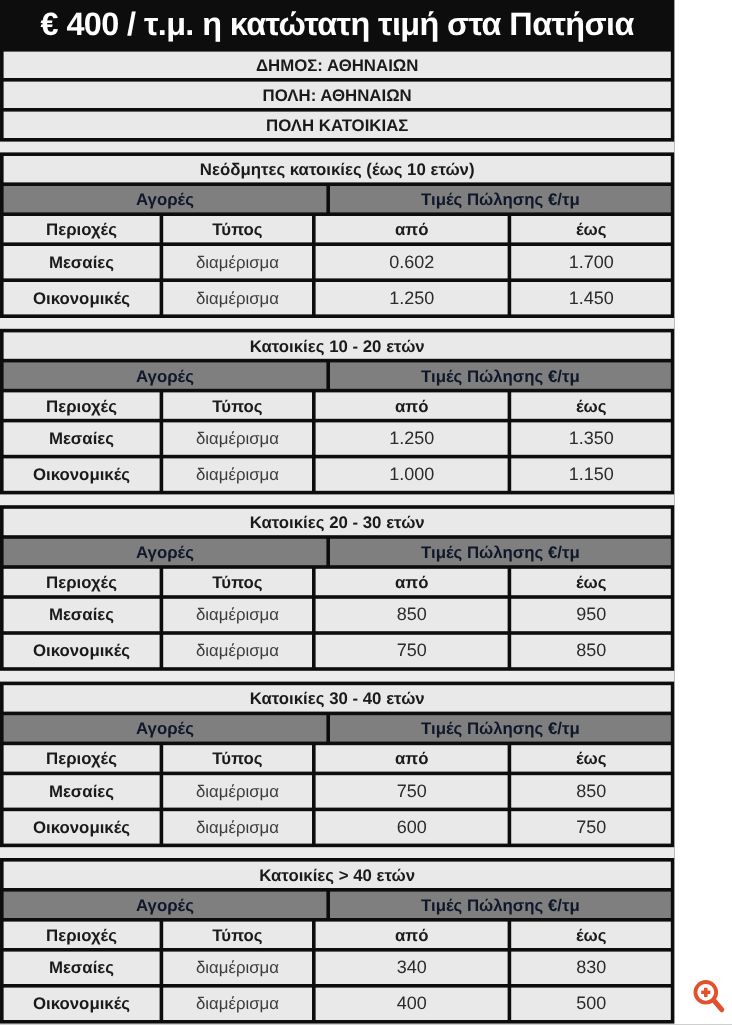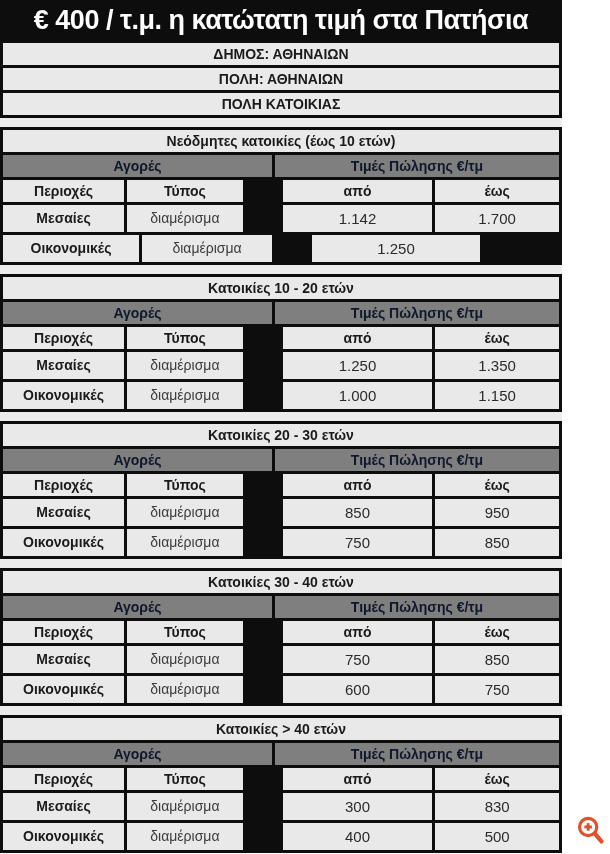--- a/index.html
+++ b/index.html
@@ -16,21 +16,21 @@
     height:22px;line-height:22px;background:#e9e9e9;margin:0 3px 3px;
     text-align:center;font-weight:bold;font-size:14px;color:#1a1a1a;
   }
   .gap{height:9px;background:#ececec;margin:0 0 3px;}
   .r{display:flex;margin:0 3px 3px;}
   .c{
     height:22px;line-height:22px;background:#e9e9e9;text-align:center;
     font-size:14px;font-weight:bold;color:#1a1a1a;margin-right:3px;
   }
   .c:last-child{margin-right:0;}
-  .c1{width:136px;}.c2{width:130px;}.c3{width:168px;margin-left:37px;}.c4{width:139px;}
+  .c1{width:136px;}.c2{width:130px;}.c3{width:168px;}.c4{width:139px;}
   .gl{width:269px;}.gr{width:284px;}
   .grp{background:#7f7f7f;color:#0f172a;}
   .r.data .c{height:27px;line-height:27px;}
   .cell-type{font-weight:normal;color:#3c3c3c;}
   .cell-num{font-weight:normal;font-size:15px;color:#2b2b2b;}
   .zoom-btn{
     position:absolute;left:575px;top:814px;width:30px;height:32px;
     background:transparent;border:none;padding:0;cursor:pointer;
   }
 </style>
@@ -54,27 +54,28 @@
     </div>
     <div class="r">
       <div class="c c1">Περιοχές</div>
       <div class="c c2">Τύπος</div>
       <div class="c c3">από</div>
       <div class="c c4">έως</div>
     </div>
     <div class="r data">
       <div class="c c1">Μεσαίες</div>
       <div class="c c2 cell-type">διαμέρισμα</div>
-      <div class="c c3 cell-num">1.142</div>
+      <div class="c c3 cell-num">0.602</div>
       <div class="c c4 cell-num">1.700</div>
     </div>
     <div class="r data">
       <div class="c c1">Οικονομικές</div>
       <div class="c c2 cell-type">διαμέρισμα</div>
       <div class="c c3 cell-num">1.250</div>
+      <div class="c c4 cell-num">1.450</div>
     </div>
   </section>
 
   <section>
     <div class="gap"></div>
     <div class="bar">Κατοικίες 10 - 20 ετών</div>
     <div class="r">
       <div class="c gl grp">Αγορές</div>
       <div class="c gr grp">Τιμές Πώλησης €/τμ</div>
     </div>
@@ -161,21 +162,21 @@
     </div>
     <div class="r">
       <div class="c c1">Περιοχές</div>
       <div class="c c2">Τύπος</div>
       <div class="c c3">από</div>
       <div class="c c4">έως</div>
     </div>
     <div class="r data">
       <div class="c c1">Μεσαίες</div>
       <div class="c c2 cell-type">διαμέρισμα</div>
-      <div class="c c3 cell-num">300</div>
+      <div class="c c3 cell-num">340</div>
       <div class="c c4 cell-num">830</div>
     </div>
     <div class="r data">
       <div class="c c1">Οικονομικές</div>
       <div class="c c2 cell-type">διαμέρισμα</div>
       <div class="c c3 cell-num">400</div>
       <div class="c c4 cell-num">500</div>
     </div>
   </section>
 

